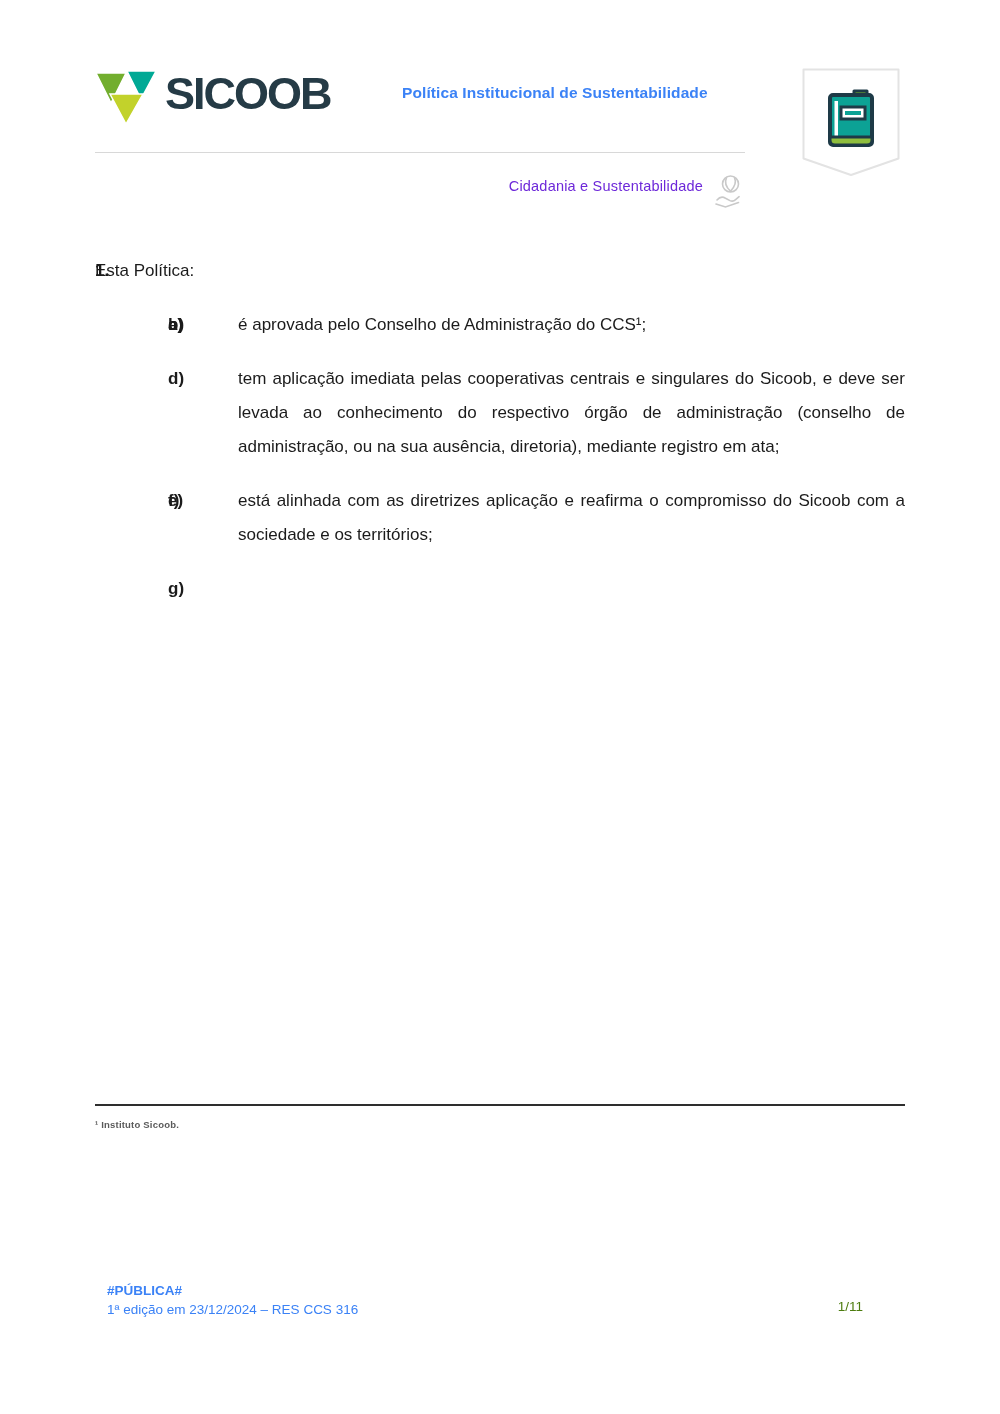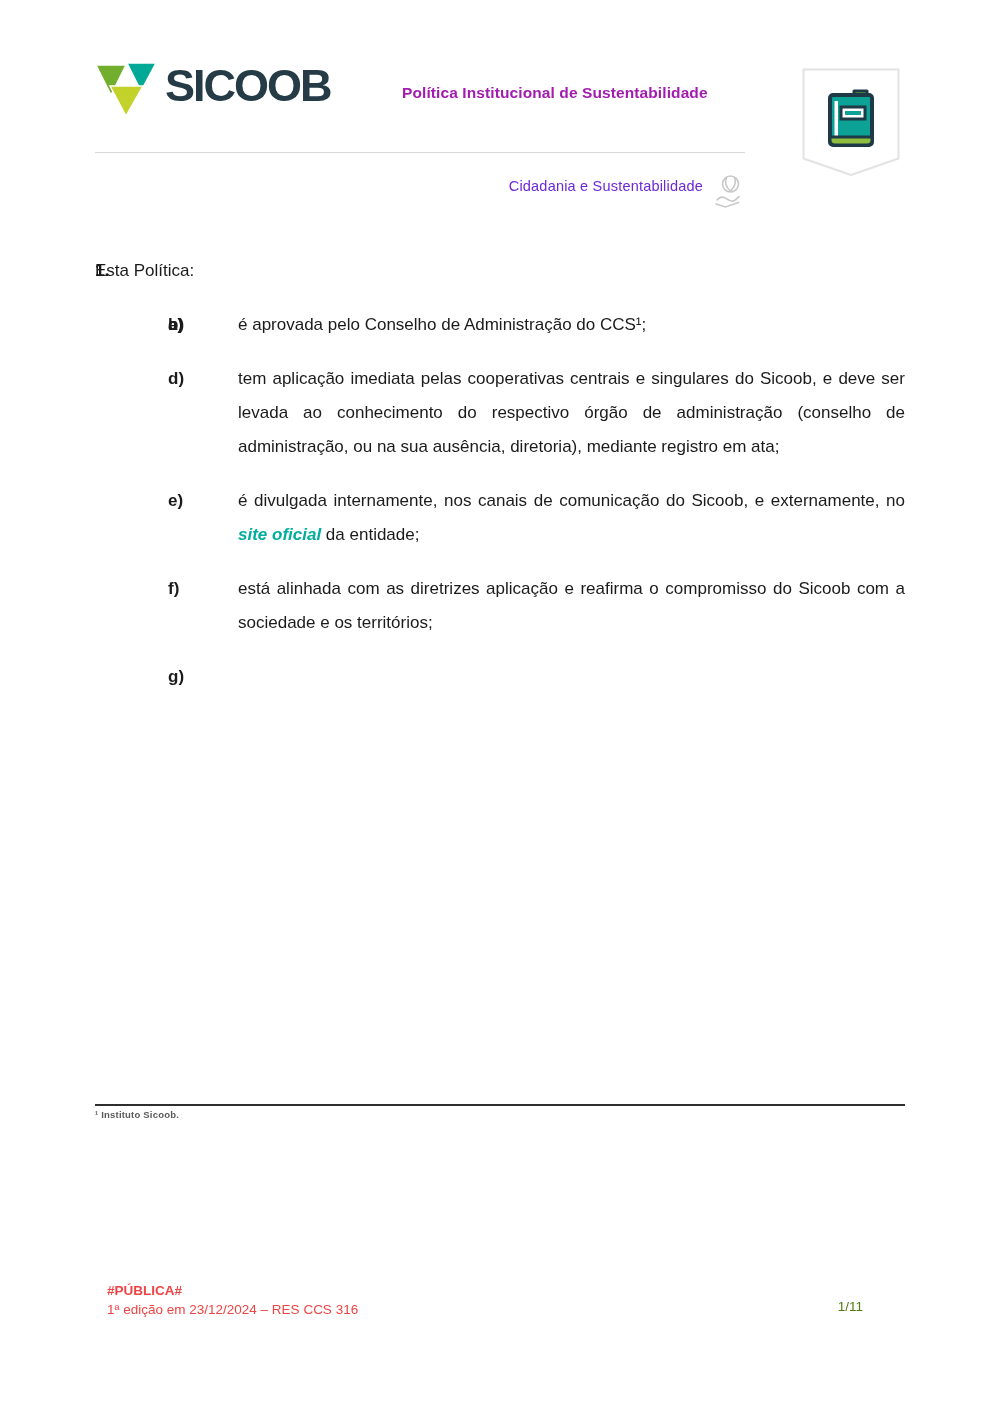--- a/index.html
+++ b/index.html
@@ -8,29 +8,29 @@
     position:relative;
     width:1000px; height:1414px;
     background:#ffffff;
     font-family:"Liberation Sans", sans-serif;
     color:#1b1b1b;
     overflow:hidden;
     margin:0 auto;
   }
 
   
-  .logo { position:absolute; left:95px; top:60px; display:flex; align-items:flex-start; }
+  .logo { position:absolute; left:95px; top:68px; display:flex; align-items:flex-start; }
   .logo-mark { display:block; margin-top:2px; }
   .logo-word {
     font-size:45px; font-weight:800; letter-spacing:-2px;
     color:#253b46; line-height:52px; margin-left:8px;
   }
   .doc-title {
     position:absolute; left:402px; top:84px;
-    font-size:15.5px; font-weight:700; color:#a21caf;
+    font-size:15.5px; font-weight:700; color:#3b82f6;
     letter-spacing:0.1px;
   }
   .header-rule {
     position:absolute; left:95px; top:152px;
     width:650px; height:1px; background:#d8d8d8;
   }
   .subtitle-row {
     position:absolute; top:174px; left:400px; width:345px;
     display:flex; justify-content:flex-end; align-items:flex-start; gap:10px;
   }
@@ -48,26 +48,26 @@
   .item { position:relative; margin-top:20px; }
   .item-label { position:absolute; left:73px; top:0; font-weight:700; }
   .item-text { margin-left:143px; text-align:justify; }
   .seg-normal { font-style:normal; }
   .seg-link { color:#00AE9D; font-weight:700; font-style:italic; cursor:pointer; }
   .seg-italic { font-style:italic; }
 
   
   .footnote {
     position:absolute; left:95px; top:1104px; width:810px;
-    border-top:2px solid #2e2e2e; padding-top:3px;
+    border-top:2px solid #2e2e2e; padding-top:13px;
     font-size:9.5px; font-weight:700; color:#5a5a5a; letter-spacing:0.2px;
   }
 
   
-  .footer { position:absolute; left:107px; top:1281px; color:#ef4444; font-size:13.5px; line-height:19px; }
+  .footer { position:absolute; left:107px; top:1281px; color:#3b82f6; font-size:13.5px; line-height:19px; }
   .footer-classification { font-weight:700; }
   .footer-page {
     position:absolute; top:1299px; right:137px;
     font-size:13.5px; color:#4d7c0f;
   }
 </style>
 </head>
 <body>
 
 <div class="page">
@@ -129,21 +129,20 @@
       <div class="item-text"><span class="seg-normal">é aprovada pelo Conselho de Administração do CCS¹;</span></div>
     </div>
 
     <div class="item">
       <span class="item-label">d)</span>
       <div class="item-text"><span class="seg-normal">tem aplicação imediata pelas cooperativas centrais e singulares do Sicoob, e deve ser levada ao conhecimento do respectivo órgão de administração (conselho de administração, ou na sua ausência, diretoria), mediante registro em ata;</span></div>
     </div>
 
     <div class="item">
       <span class="item-label">e)</span>
-      <div class="item-text"><span class="seg-normal">é divulgada internamente, nos canais de comunicação do Sicoob, e externamente, no </span><span class="seg-link">site oficial</span><span class="seg-normal"> da entidade;</span></div>
     </div>
 
     <div class="item">
       <span class="item-label">f)</span>
       <div class="item-text"><span class="seg-normal">está alinhada com as diretrizes aplicação e reafirma o compromisso do Sicoob com a sociedade e os territórios;</span></div>
     </div>
 
     <div class="item">
       <span class="item-label">g)</span>
     </div>

